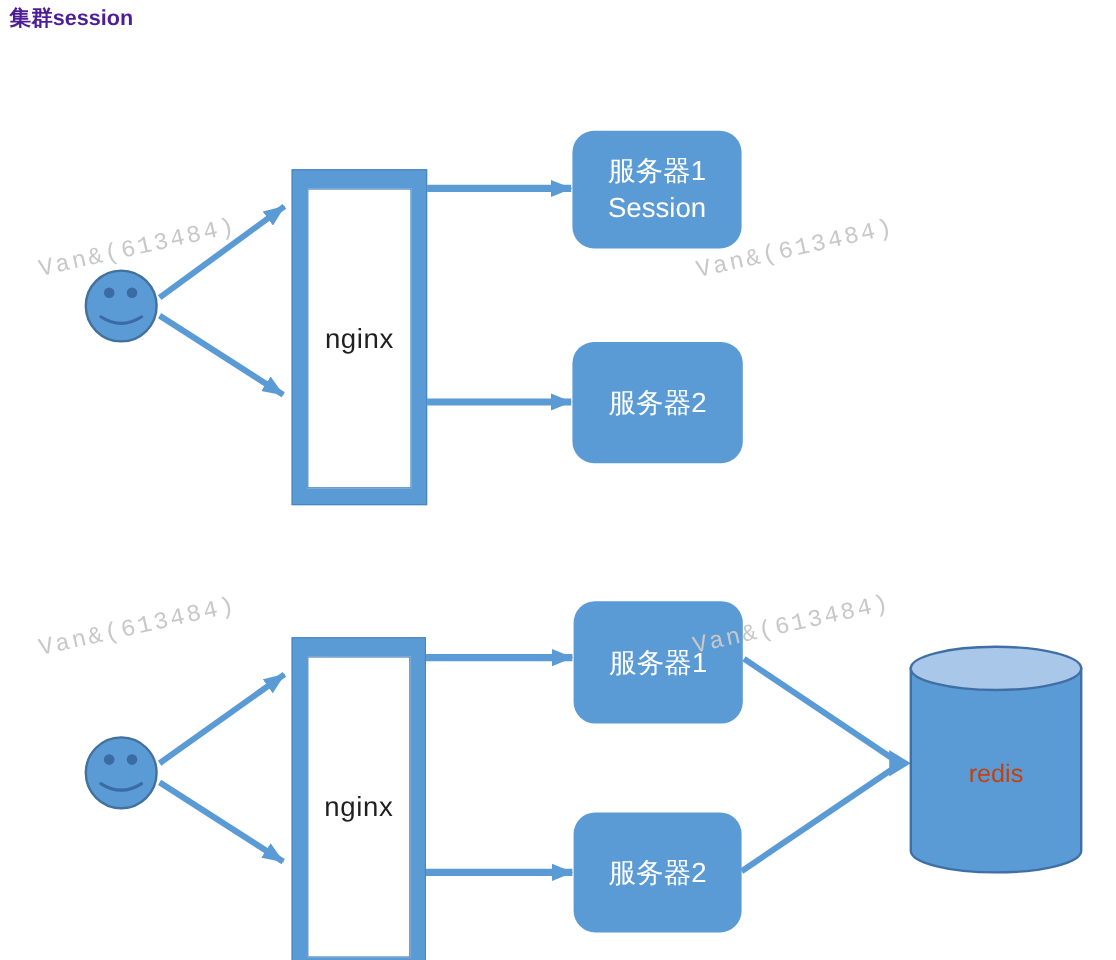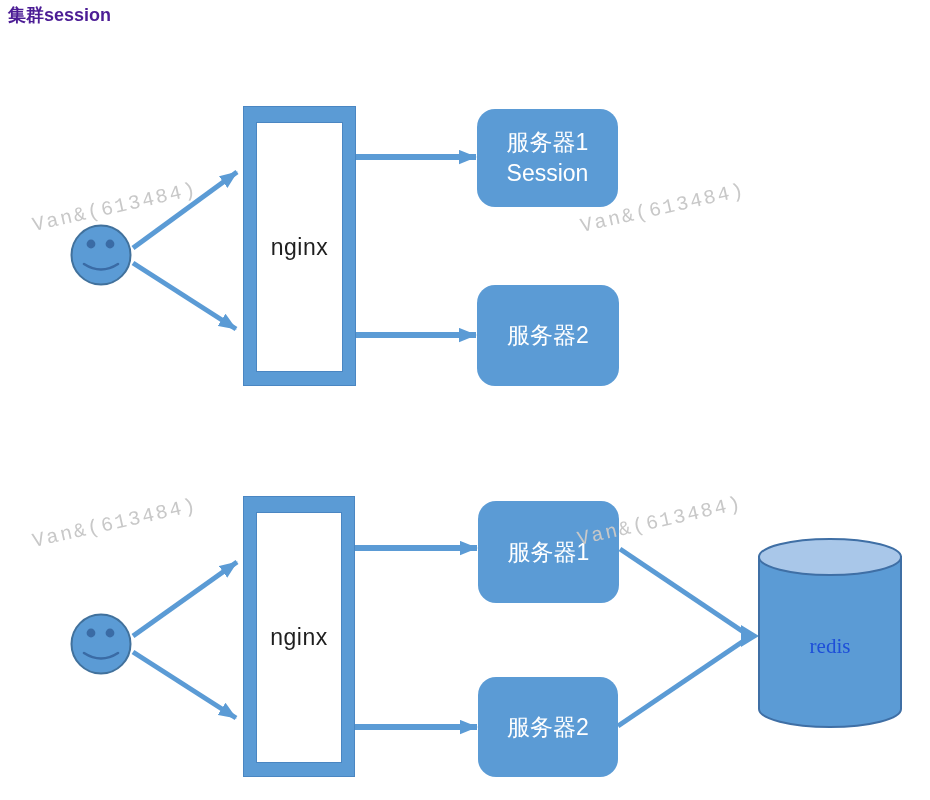--- a/index.html
+++ b/index.html
@@ -10,20 +10,21 @@
   .page-title {
     position:absolute; left:8px; top:3px; margin:0;
     font-size:18px; font-weight:700; color:#4c1d95;
     font-family:"Liberation Sans", sans-serif;
   }
   .svg-layer { position:absolute; left:0; top:0; width:930px; height:800px; }
 
   .nginx-box {
     position:absolute; background:#5b9bd5; border:1px solid #4a86c2;
     box-sizing:border-box;
+    margin-top:35px;
   }
   .nginx-inner {
     position:absolute; left:12px; right:12px; top:15px; bottom:13px;
     background:#ffffff; border:1px solid #4a86c2;
     display:flex; align-items:center; justify-content:center;
     font-size:23px; color:#1f1f1f; letter-spacing:0.5px;
   }
   #nginx-top    { left:243px; top:106px; width:113px; height:280px; }
   #nginx-bottom { left:243px; top:496px; width:112px; height:281px; }
 
@@ -33,21 +34,21 @@
     align-items:center; justify-content:center;
     font-size:23px; line-height:31px; text-align:center;
   }
   #srv-t1 { left:477px; top:109px; width:141px; height:98px;  }
   #srv-t2 { left:477px; top:285px; width:142px; height:101px; }
   #srv-b1 { left:478px; top:501px; width:141px; height:102px; }
   #srv-b2 { left:478px; top:677px; width:140px; height:100px; }
 
   .redis-label {
     position:absolute; left:759px; top:634px; width:142px;
-    text-align:center; color:#1d4ed8; font-size:21px;font-family:Liberation Serif, serif;
+    text-align:center; color:#c2410c; font-size:21px;
   }
 
   .watermark {
     position:absolute; font-family:"Liberation Mono", monospace;
     font-size:20px; line-height:24px; letter-spacing:2px; color:#c8c8c8;
     transform:rotate(-12.5deg); transform-origin:left center;
     white-space:nowrap; pointer-events:none;
   }
   #wm1 { left:33px;  top:214px; }
   #wm2 { left:581px; top:215px; }

